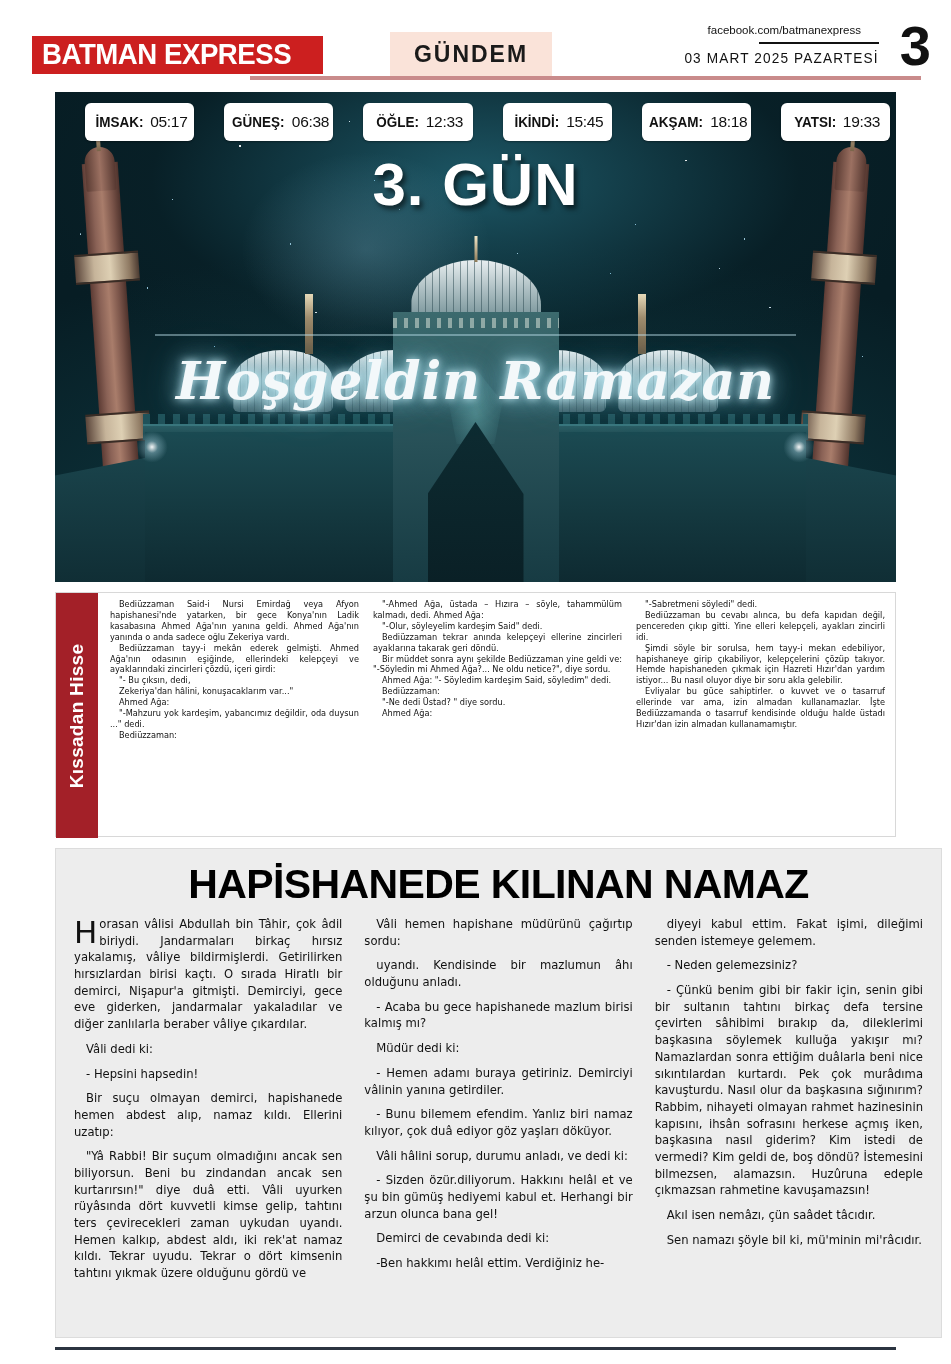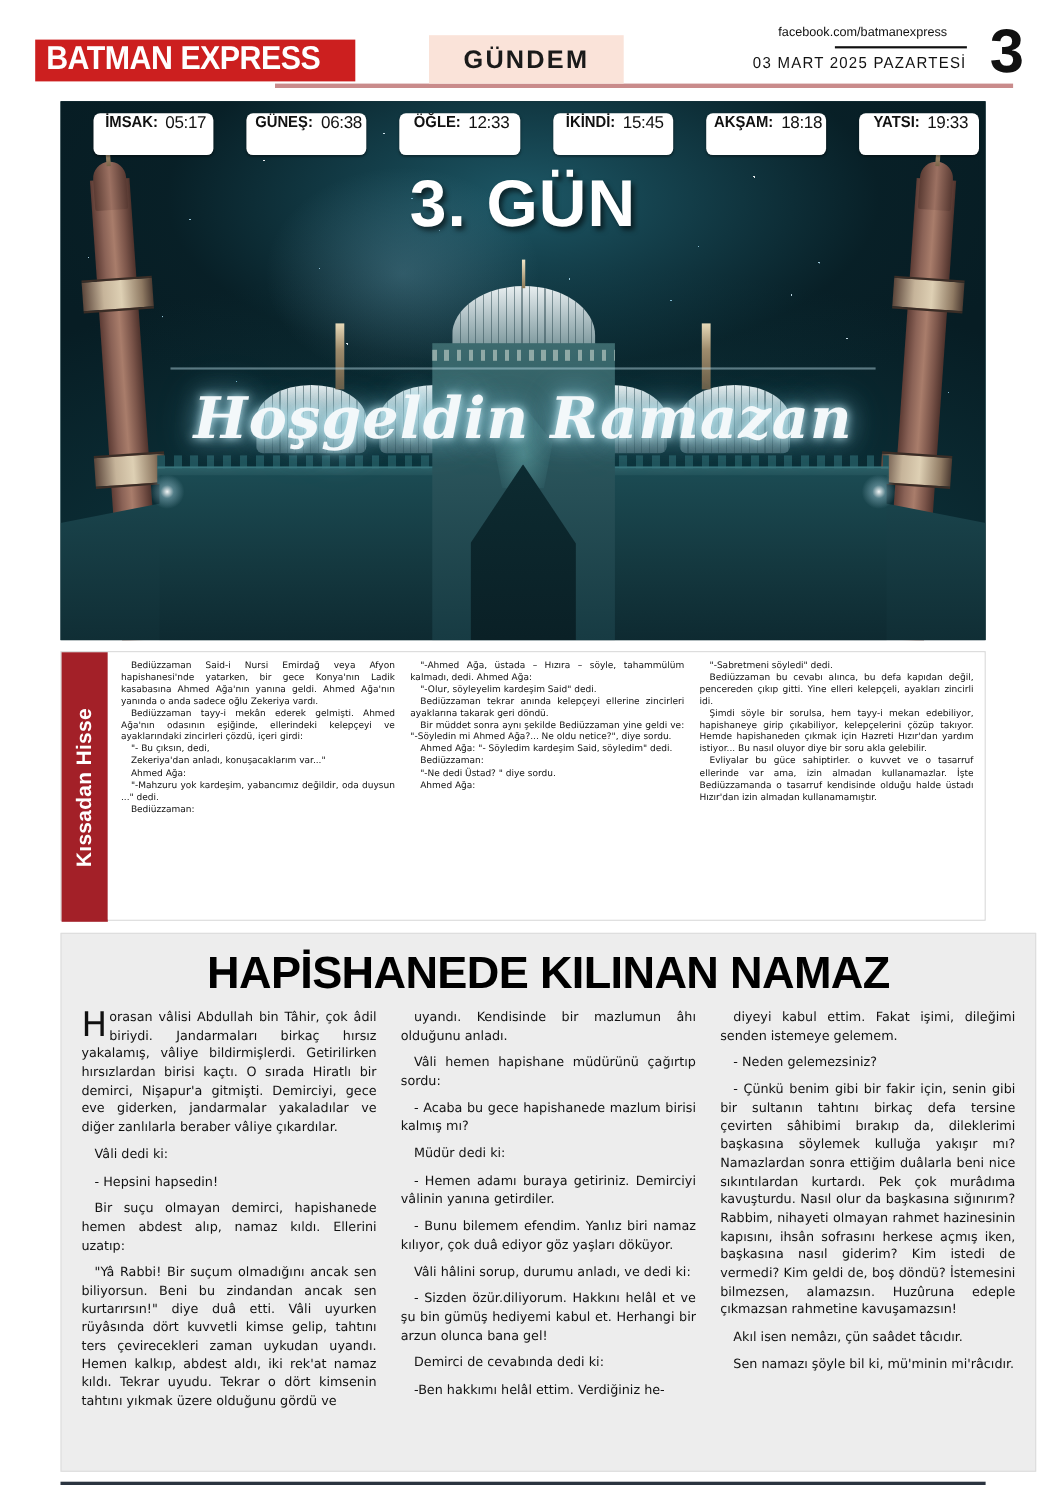--- a/index.html
+++ b/index.html
@@ -40,21 +40,21 @@
   .brand-rule {
     position: absolute;
     left: 250px; right: 30px; top: 76px;
     height: 4px;
     background: #c98b8b;
   }
 
   .section-tab {
     position: absolute;
     left: 390px; top: 32px;
-    width: 177px; height: 44px;
+    width: 162px; height: 44px;
     background: #fae3d9;
     display: flex; align-items: center; justify-content: center;
   }
   .section-tab-label {
     font-size: 23px;
     font-weight: bold;
     letter-spacing: 2px;
     color: #1a1a1a;
   }
 
@@ -289,21 +289,21 @@
     display: flex;
     gap: 6px;
     padding: 0 6px;
     z-index: 5;
   }
   .prayer-chip {
     flex: 1;
     background: #ffffff;
     border-radius: 6px;
     display: flex;
-    align-items: flex-start;
+    align-items: center;
     justify-content: center;
     gap: 7px;
     box-shadow: 0 1px 2px rgba(0,0,0,0.35);
     margin-left: 24px;
   }
   .p-name {
     font-size: 14.5px; font-weight: bold; color: #111;
     transform: scaleX(0.93); transform-origin: right center;
   }
   .p-time {
@@ -510,21 +510,21 @@
 <div class="kh-panel">
   <div class="kh-tab">
     <span class="kh-tab-label">Kıssadan Hisse</span>
   </div>
   <div class="kh-inner">
     <div class="kh-cols">
       <div class="kh-col">
           <p>Bediüzzaman Said-i Nursi Emirdağ veya Afyon hapishanesi'nde yatarken, bir gece Konya'nın Ladik kasabasına Ahmed Ağa'nın yanına geldi. Ahmed Ağa'nın yanında o anda sadece oğlu Zekeriya vardı.</p>
           <p>Bediüzzaman tayy-i mekân ederek gelmişti. Ahmed Ağa'nın odasının eşiğinde, ellerindeki kelepçeyi ve ayaklarındaki zincirleri çözdü, içeri girdi:</p>
           <p>"- Bu çıksın, dedi,</p>
-          <p>Zekeriya'dan anladı, konuşacaklarım var..."</p>
+          <p>Zekeriya'dan hâlini, konuşacaklarım var..."</p>
           <p>Ahmed Ağa:</p>
           <p>"-Mahzuru yok kardeşim, yabancımız değildir, oda duysun ..." dedi.</p>
           <p>Bediüzzaman:</p>
         </div>
       <div class="kh-col">
           <p>"-Ahmed Ağa, üstada – Hızıra – söyle, tahammülüm kalmadı, dedi. Ahmed Ağa:</p>
           <p>"-Olur, söyleyelim kardeşim Said" dedi.</p>
           <p>Bediüzzaman tekrar anında kelepçeyi ellerine zincirleri ayaklarına takarak geri döndü.</p>
           <p>Bir müddet sonra aynı şekilde Bediüzzaman yine geldi ve: "-Söyledin mi Ahmed Ağa?... Ne oldu netice?", diye sordu.</p>
           <p>Ahmed Ağa: "- Söyledim kardeşim Said, söyledim" dedi.</p>
@@ -546,22 +546,22 @@
   <div class="art-headline">HAPİSHANEDE KILINAN NAMAZ</div>
   <div class="art-cols">
     <div class="art-col">
         <p class="first">Horasan vâlisi Abdullah bin Tâhir, çok âdil biriydi. Jandarmaları birkaç hırsız yakalamış, vâliye bildirmişlerdi. Getirilirken hırsızlardan birisi kaçtı. O sırada Hiratlı bir demirci, Nişapur'a gitmişti. Demirciyi, gece eve giderken, jandarmalar yakaladılar ve diğer zanlılarla beraber vâliye çıkardılar.</p>
         <p>Vâli dedi ki:</p>
         <p>- Hepsini hapsedin!</p>
         <p>Bir suçu olmayan demirci, hapishanede hemen abdest alıp, namaz kıldı. Ellerini uzatıp:</p>
         <p>"Yâ Rabbi! Bir suçum olmadığını ancak sen biliyorsun. Beni bu zindandan ancak sen kurtarırsın!" diye duâ etti. Vâli uyurken rüyâsında dört kuvvetli kimse gelip, tahtını ters çevirecekleri zaman uykudan uyandı. Hemen kalkıp, abdest aldı, iki rek'at namaz kıldı. Tekrar uyudu. Tekrar o dört kimsenin tahtını yıkmak üzere olduğunu gördü ve</p>
       </div>
     <div class="art-col">
+        <p>Vâli hemen hapishane müdürünü çağırtıp sordu:</p>
         <p>uyandı. Kendisinde bir mazlumun âhı olduğunu anladı.</p>
-        <p>Vâli hemen hapishane müdürünü çağırtıp sordu:</p>
         <p>- Acaba bu gece hapishanede mazlum birisi kalmış mı?</p>
         <p>Müdür dedi ki:</p>
         <p>- Hemen adamı buraya getiriniz. Demirciyi vâlinin yanına getirdiler.</p>
         <p>- Bunu bilemem efendim. Yanlız biri namaz kılıyor, çok duâ ediyor göz yaşları döküyor.</p>
         <p>Vâli hâlini sorup, durumu anladı, ve dedi ki:</p>
         <p>- Sizden özür.diliyorum. Hakkını helâl et ve şu bin gümüş hediyemi kabul et. Herhangi bir arzun olunca bana gel!</p>
         <p>Demirci de cevabında dedi ki:</p>
         <p>-Ben hakkımı helâl ettim. Verdiğiniz he-</p>
       </div>
     <div class="art-col">

